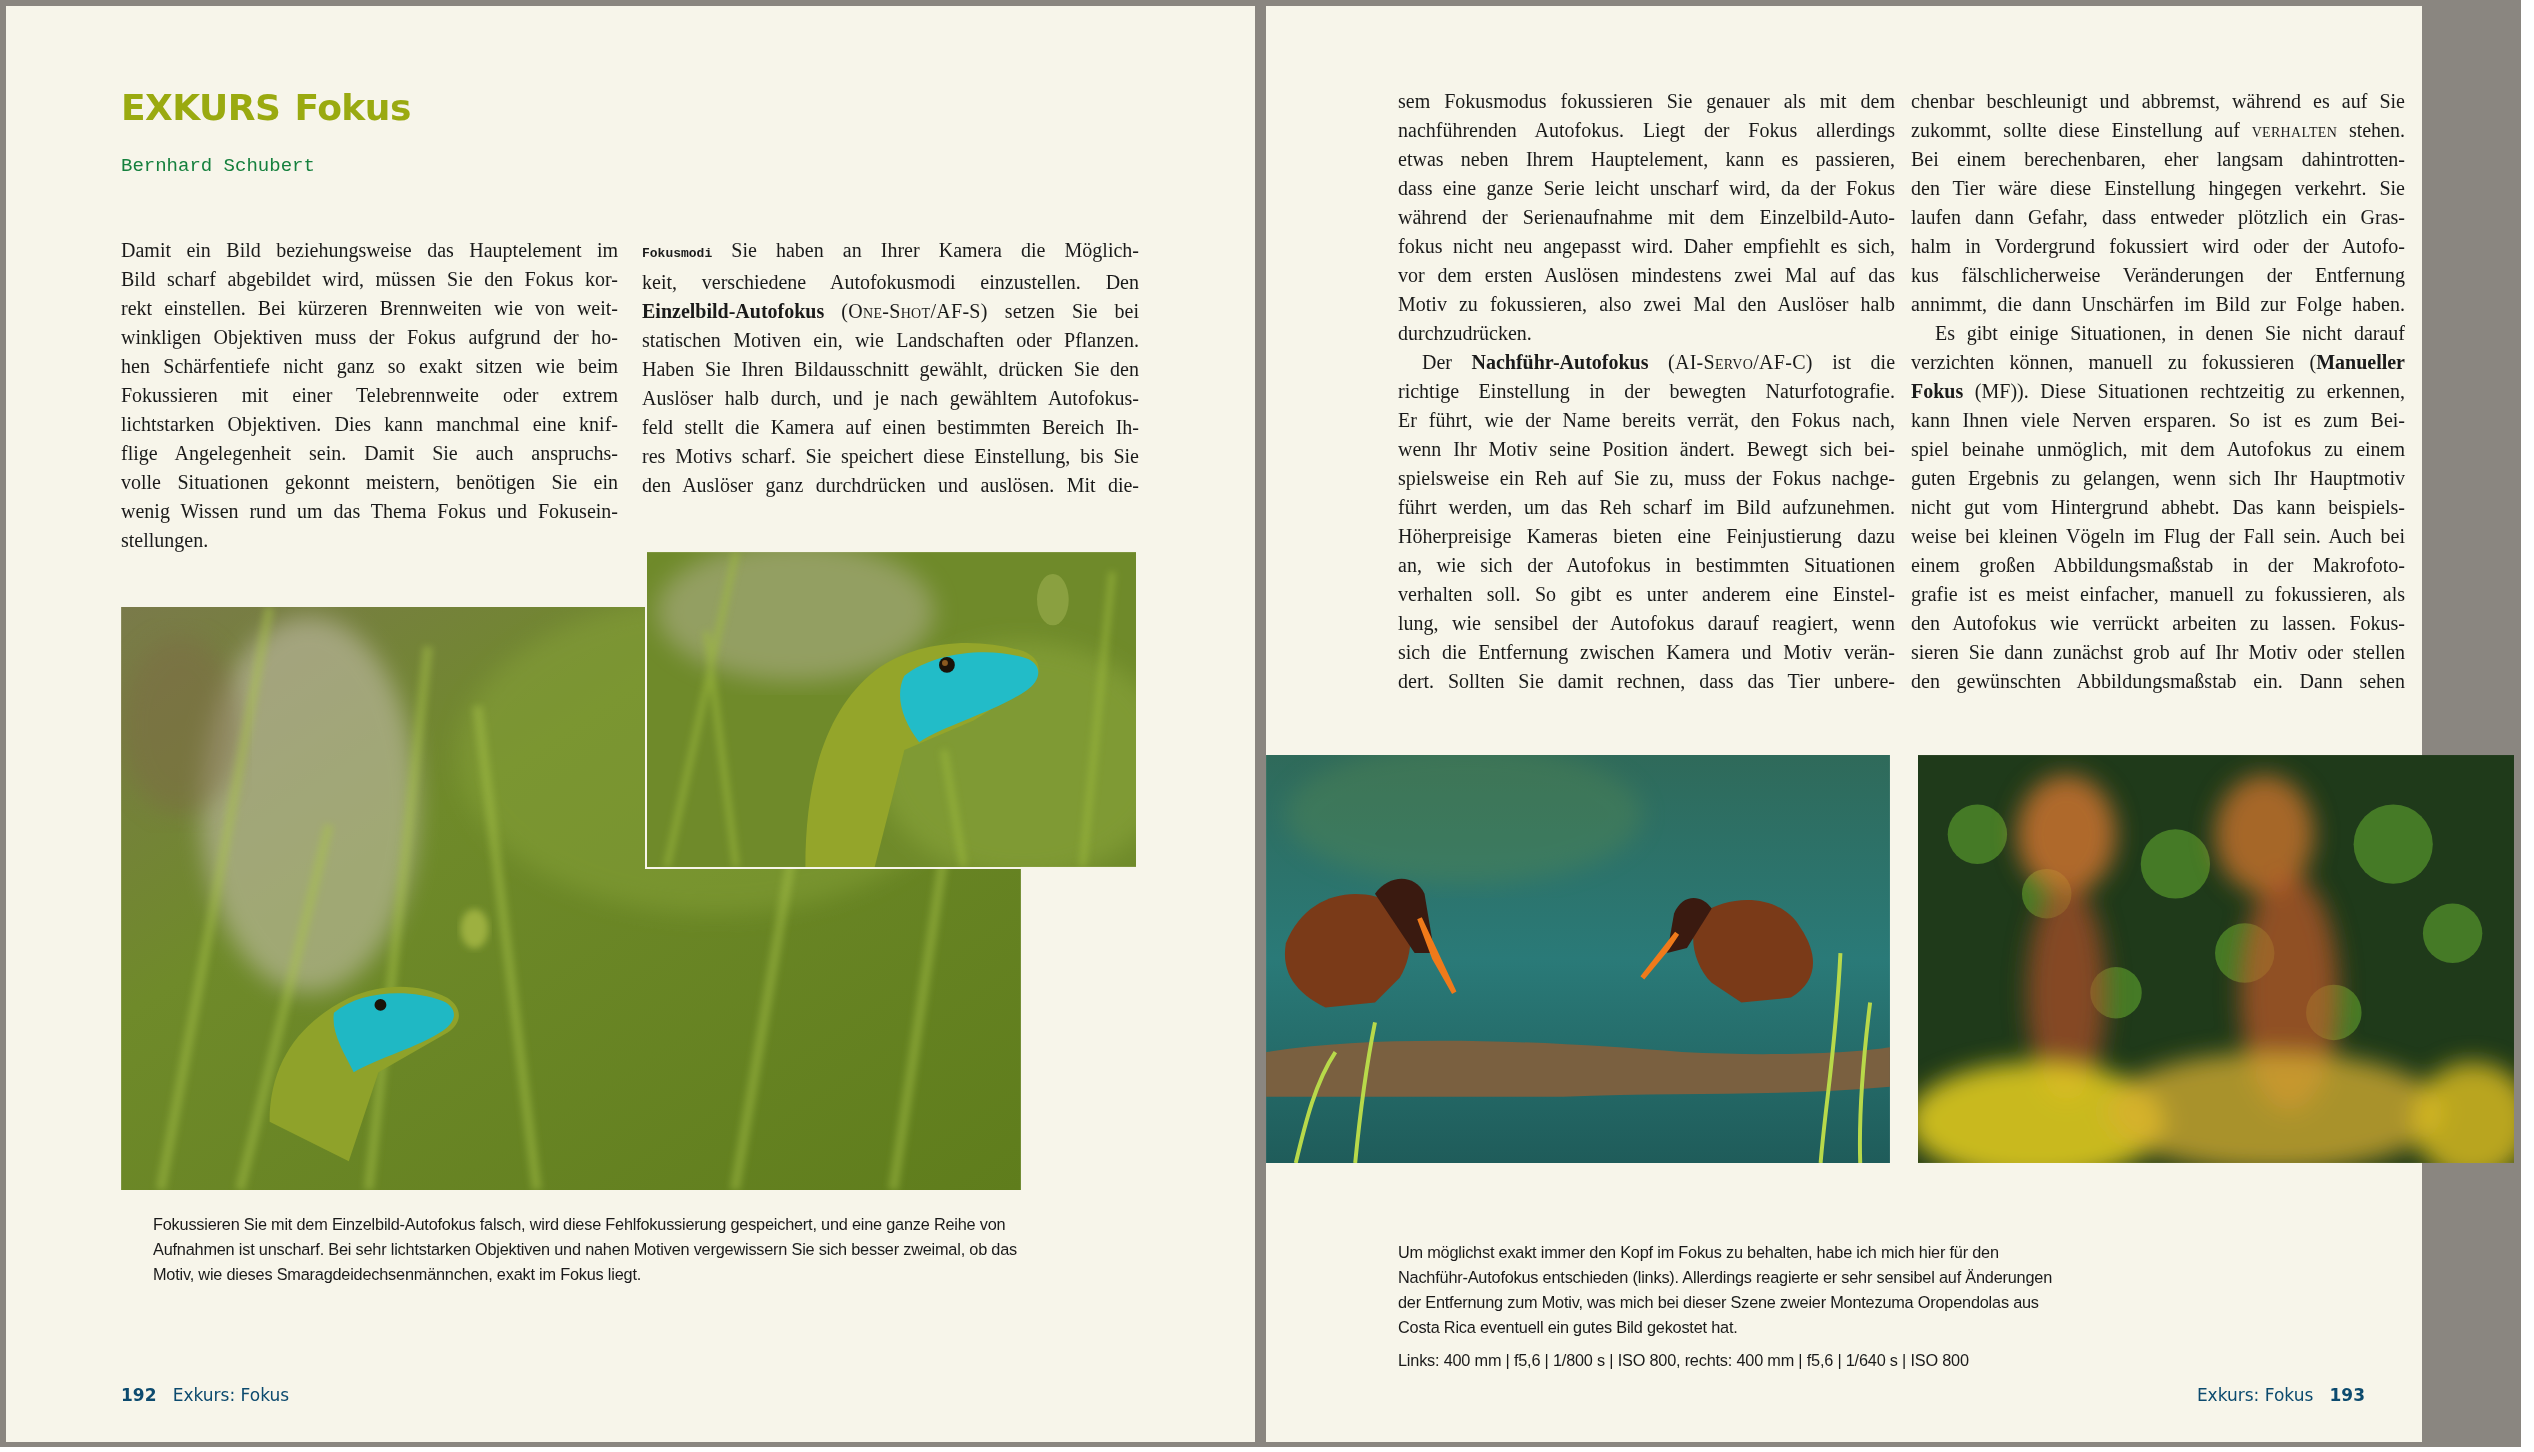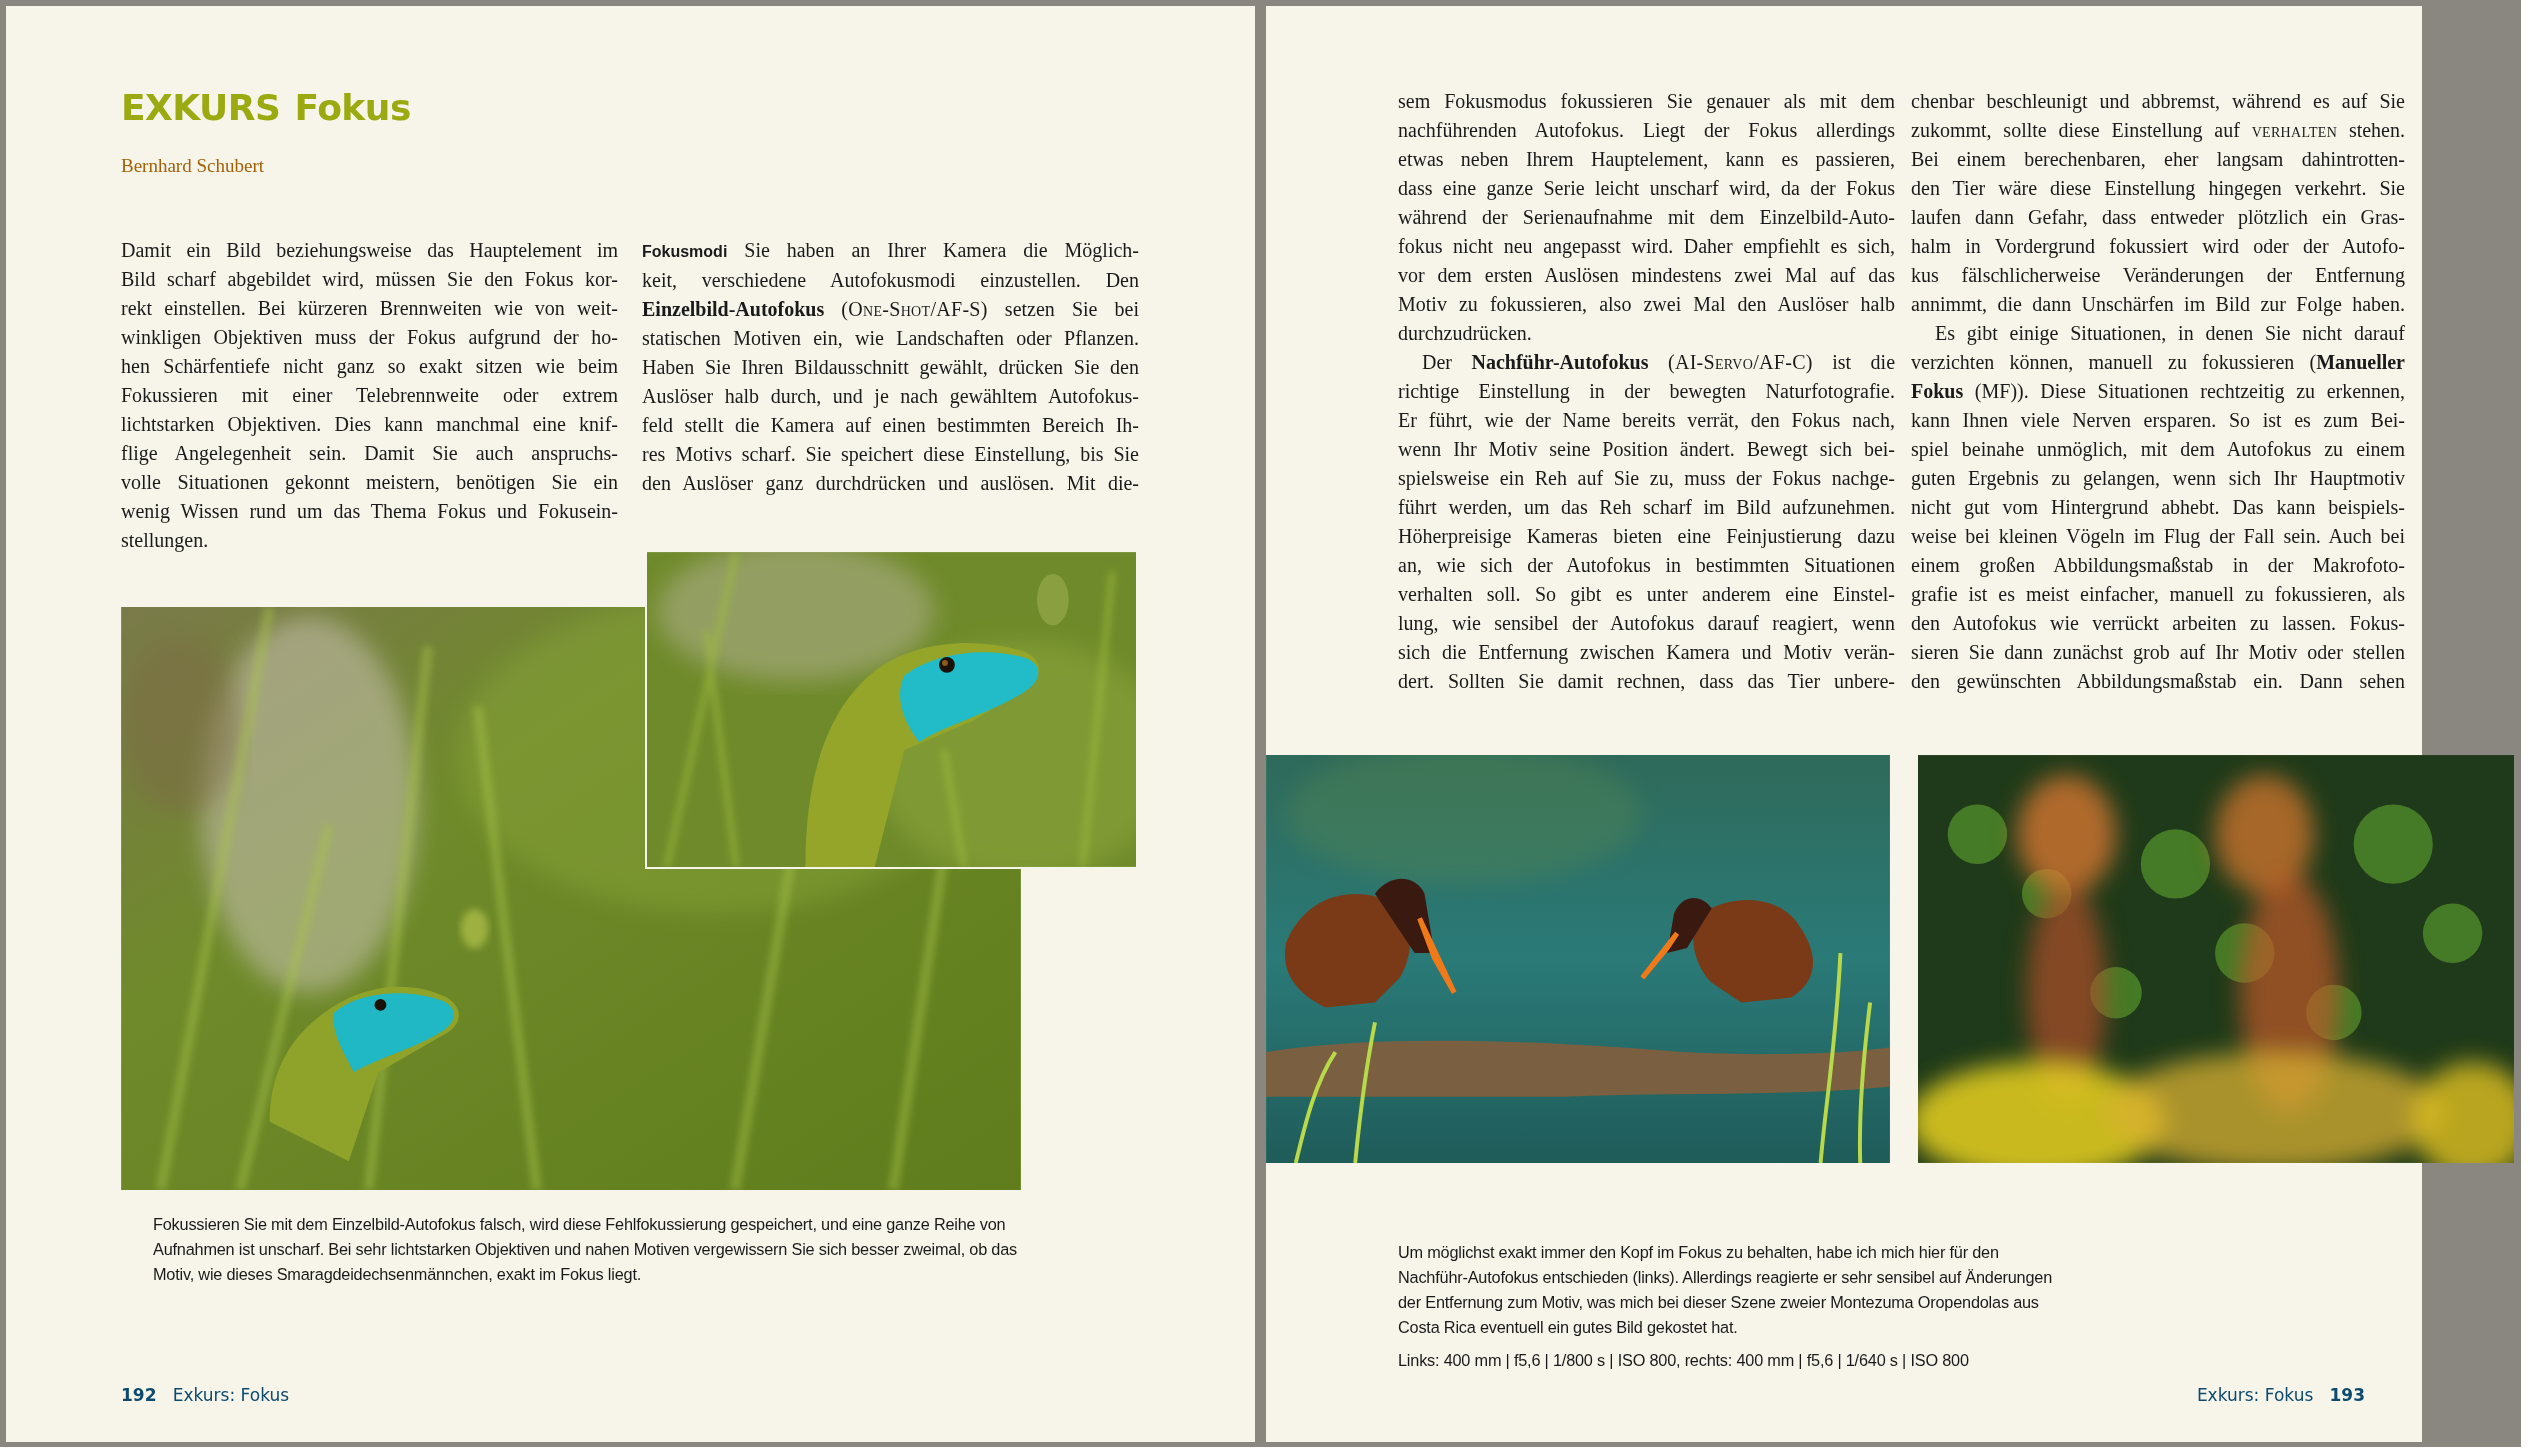--- a/index.html
+++ b/index.html
@@ -21,22 +21,22 @@
 
   .title {
     position: absolute; left: 115px; top: 81px;
     font-family: "DejaVu Sans", "Liberation Sans", sans-serif;
     font-weight: bold; font-size: 36px; letter-spacing: -0.5px;
     color: #9aaa10; white-space: nowrap;
   }
   .title .t2 { margin-left: 14px; }
   .author {
     position: absolute; left: 115px; top: 149px;
-    font-family: Liberation Serif, serif;
-    font-size: 19px; color: #a16207;
+    font-family: Liberation Mono, monospace;
+    font-size: 19px; color: #15803d;
   }
   .col {
     position: absolute; font-size: 20px; line-height: 29px;
     text-align: justify; hyphens: manual;
   }
   .col .line { display: block; text-align: justify; text-align-last: justify; white-space: nowrap; }
   .col .line.last { text-align-last: left; }
   b { font-weight: bold; }
   .sc { font-variant: small-caps; letter-spacing: 0.3px; }
 
@@ -73,21 +73,21 @@
     <span class="line">hen Schärfentiefe nicht ganz so exakt sitzen wie beim</span>
     <span class="line">Fokussieren mit einer Telebrennweite oder extrem</span>
     <span class="line">lichtstarken Objektiven. Dies kann manchmal eine knif-</span>
     <span class="line">flige Angelegenheit sein. Damit Sie auch anspruchs-</span>
     <span class="line">volle Situationen gekonnt meistern, benötigen Sie ein</span>
     <span class="line">wenig Wissen rund um das Thema Fokus und Fokusein-</span>
     <span class="line last">stellungen.</span>
   </div>
 
   <div class="col" id="l-col2" style="left:636px; top:230px; width:497px;">
-    <span class="line"><b style="font-family:Liberation Sans, sans-serif;font-size:16px;">Fokusmodi</b> <span>Sie haben an Ihrer Kamera die Möglich-</span></span>
+    <span class="line"><b style="font-family:Liberation Mono, monospace;font-size:13px;">Fokusmodi</b> <span>Sie haben an Ihrer Kamera die Möglich-</span></span>
     <span class="line">keit, verschiedene Autofokusmodi einzustellen. Den</span>
     <span class="line"><b>Einzelbild-Autofokus</b> <span class="sc">(One-Shot/AF-S)</span> <span>setzen Sie bei</span></span>
     <span class="line">statischen Motiven ein, wie Landschaften oder Pflanzen.</span>
     <span class="line">Haben Sie Ihren Bildausschnitt gewählt, drücken Sie den</span>
     <span class="line">Auslöser halb durch, und je nach gewähltem Autofokus-</span>
     <span class="line">feld stellt die Kamera auf einen bestimmten Bereich Ih-</span>
     <span class="line">res Motivs scharf. Sie speichert diese Einstellung, bis Sie</span>
     <span class="line">den Auslöser ganz durchdrücken und auslösen. Mit die-</span>
   </div>
 

